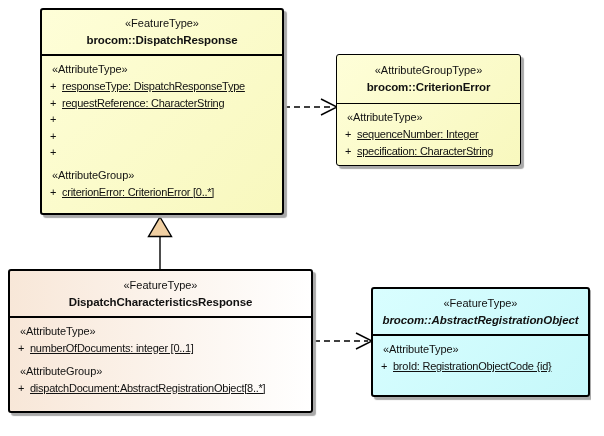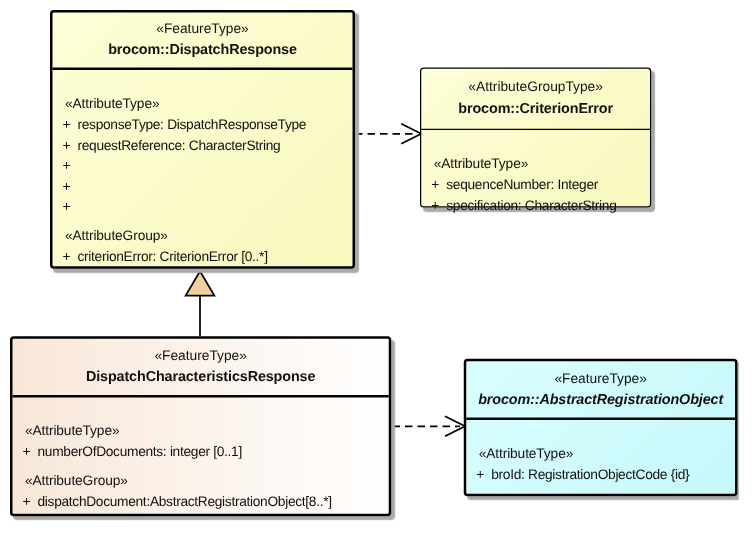--- a/index.html
+++ b/index.html
@@ -27,26 +27,26 @@
   .hdr {
     display: flex;
     flex-direction: column;
     justify-content: center;
     text-align: center;
     border-bottom: 2px solid #000000;
     line-height: 17px;
   }
   .cname { font-weight: bold; font-size: 11.5px; letter-spacing: -0.1px; }
   .cname.italic { font-style: italic; }
-  .body { padding: 19px 4px 4px 4px; }
+  .body { padding: 5px 4px 4px 4px; }
   .stereo-line { padding-left: 6px; line-height: 17px; letter-spacing: -0.1px; }
   .stereo-line.gap { margin-top: 6px; }
   .attr { display: flex; line-height: 16.5px; white-space: nowrap; }
   .vis { width: 16px; padding-left: 4px; flex: 0 0 16px; }
-  .atext { letter-spacing: -0.25px; }
+  .atext { letter-spacing: -0.25px; text-decoration: underline; }
   svg.connectors { position: absolute; left: 0; top: 0; }
 </style>
 </head>
 <body>
 
 <div class="canvas">
 
   <svg class="connectors" width="604" height="436" viewBox="0 0 604 436">
 
     <g>

